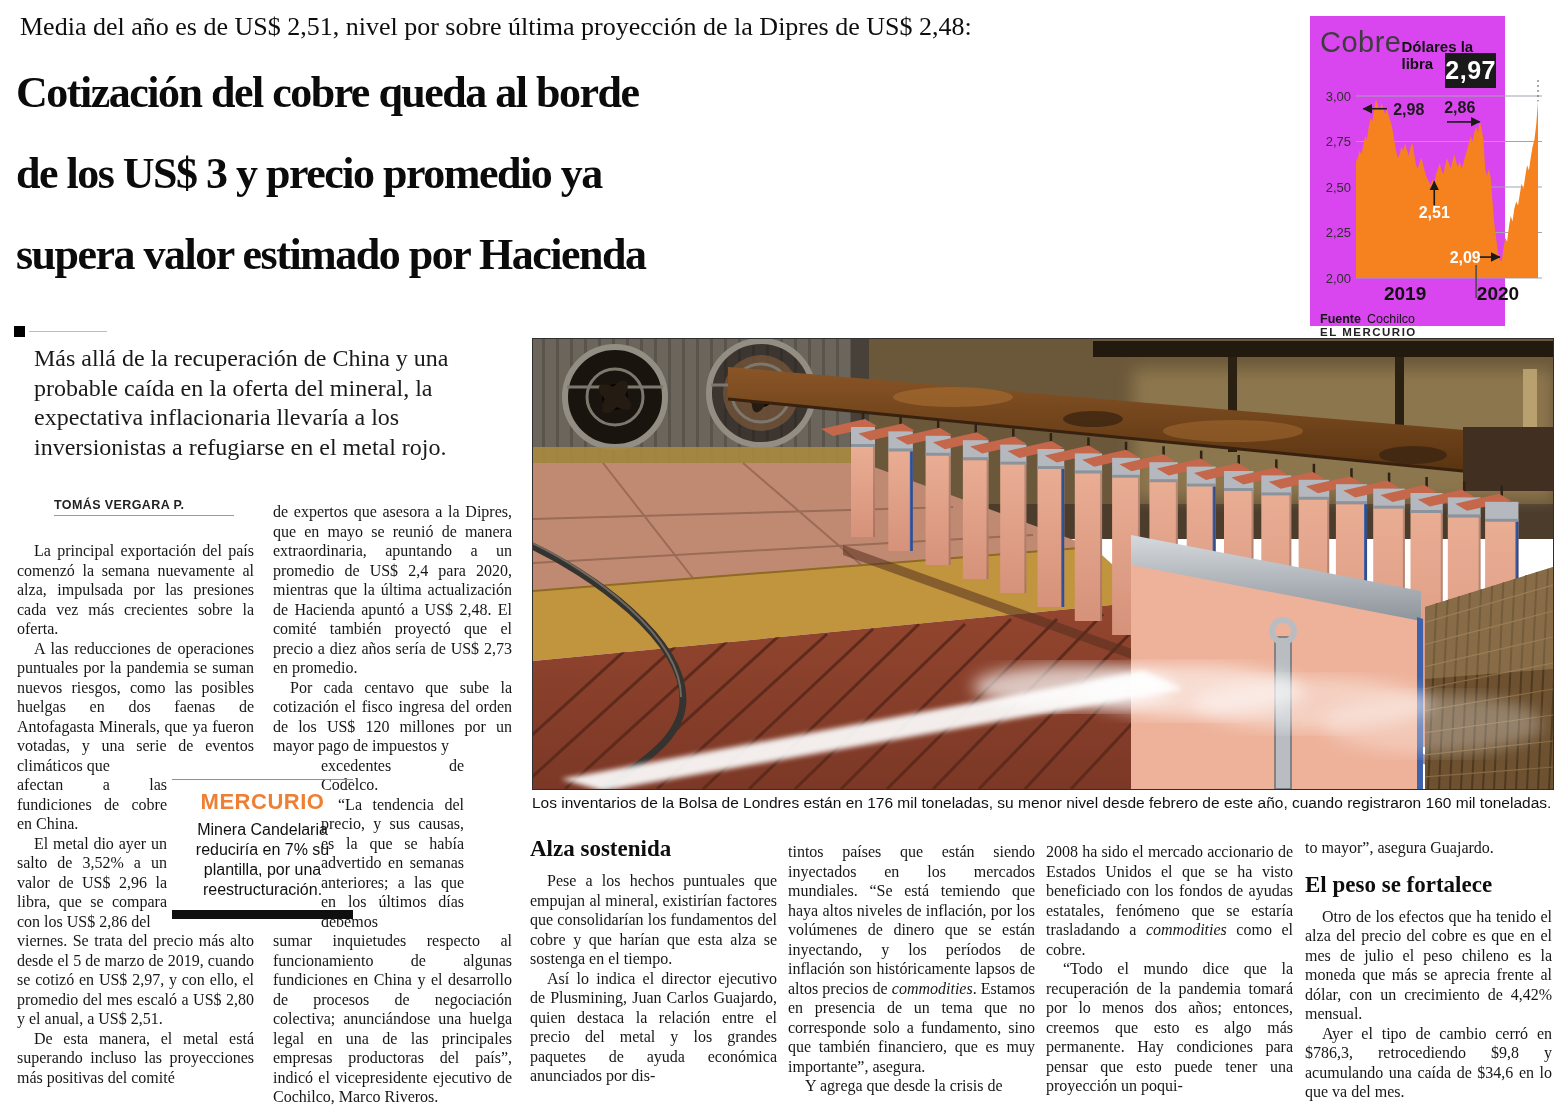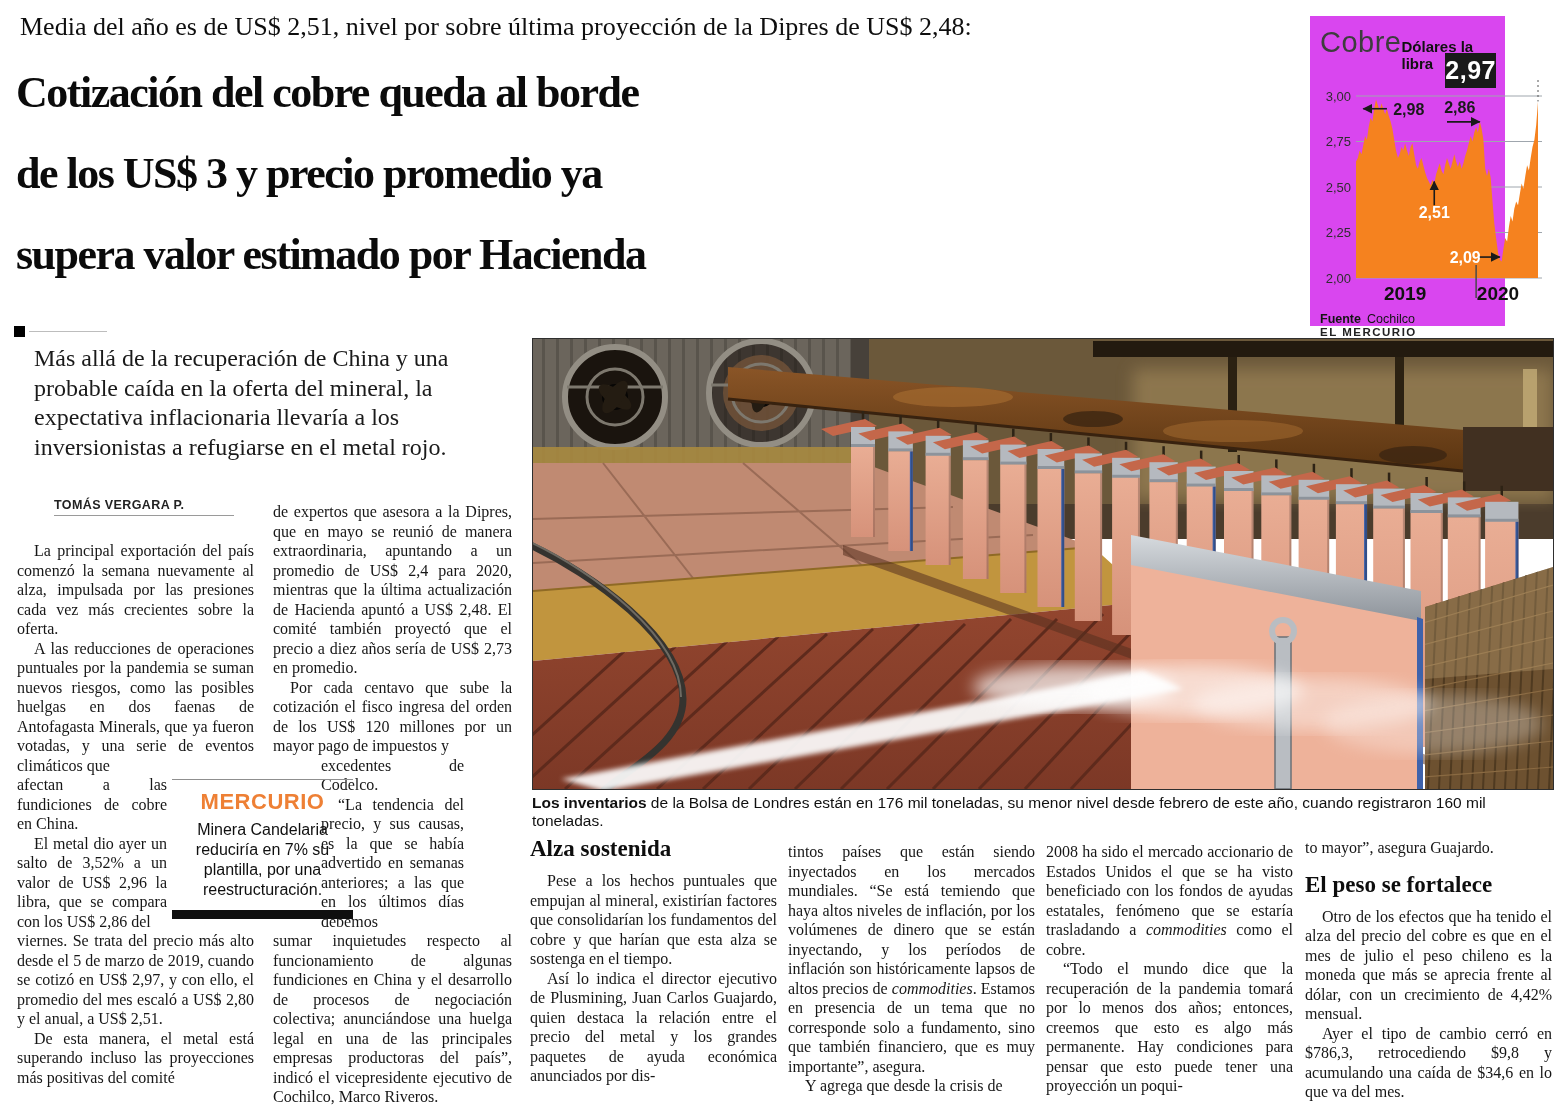--- a/index.html
+++ b/index.html
@@ -50,21 +50,21 @@
   .despidos .d-title{font-size:22px;font-weight:bold;color:#ee8035;letter-spacing:.5px;}
   .despidos .d-body{font-size:16px;font-weight:normal;line-height:20px;color:#0f0f0f;margin-top:5px;}
   .despidos .d-bar{height:9px;background:#0f0f0f;margin-top:10px;}
 
   
   .photo{position:absolute;left:532px;top:338px;width:1020px;height:450px;border:1px solid #2f2f2f;
          box-sizing:content-box;overflow:hidden;}
   .photo svg{display:block;width:100%;height:100%;}
   .caption{position:absolute;left:532px;top:794px;width:1022px;font-family:"Liberation Sans",sans-serif;
            font-size:15.5px;color:#101010;}
-  .caption b{font-weight:bold;}
+  .caption b{font-weight:normal;}
 
   
   .bcol{position:absolute;width:247px;}
   .bcol p{margin:0;font-size:16px;line-height:19.5px;text-align:justify;}
   .bcol p.ind{text-indent:17px;}
   .bcol h3{margin:0 0 9px 0;font-size:23px;line-height:26px;font-weight:bold;color:#0d0d0d;}
   .bcolA{left:530px;top:836px;}
   .bcolB{left:788px;top:842px;}
   .bcolC{left:1046px;top:842px;}
   .bcolD{left:1305px;top:838px;}

